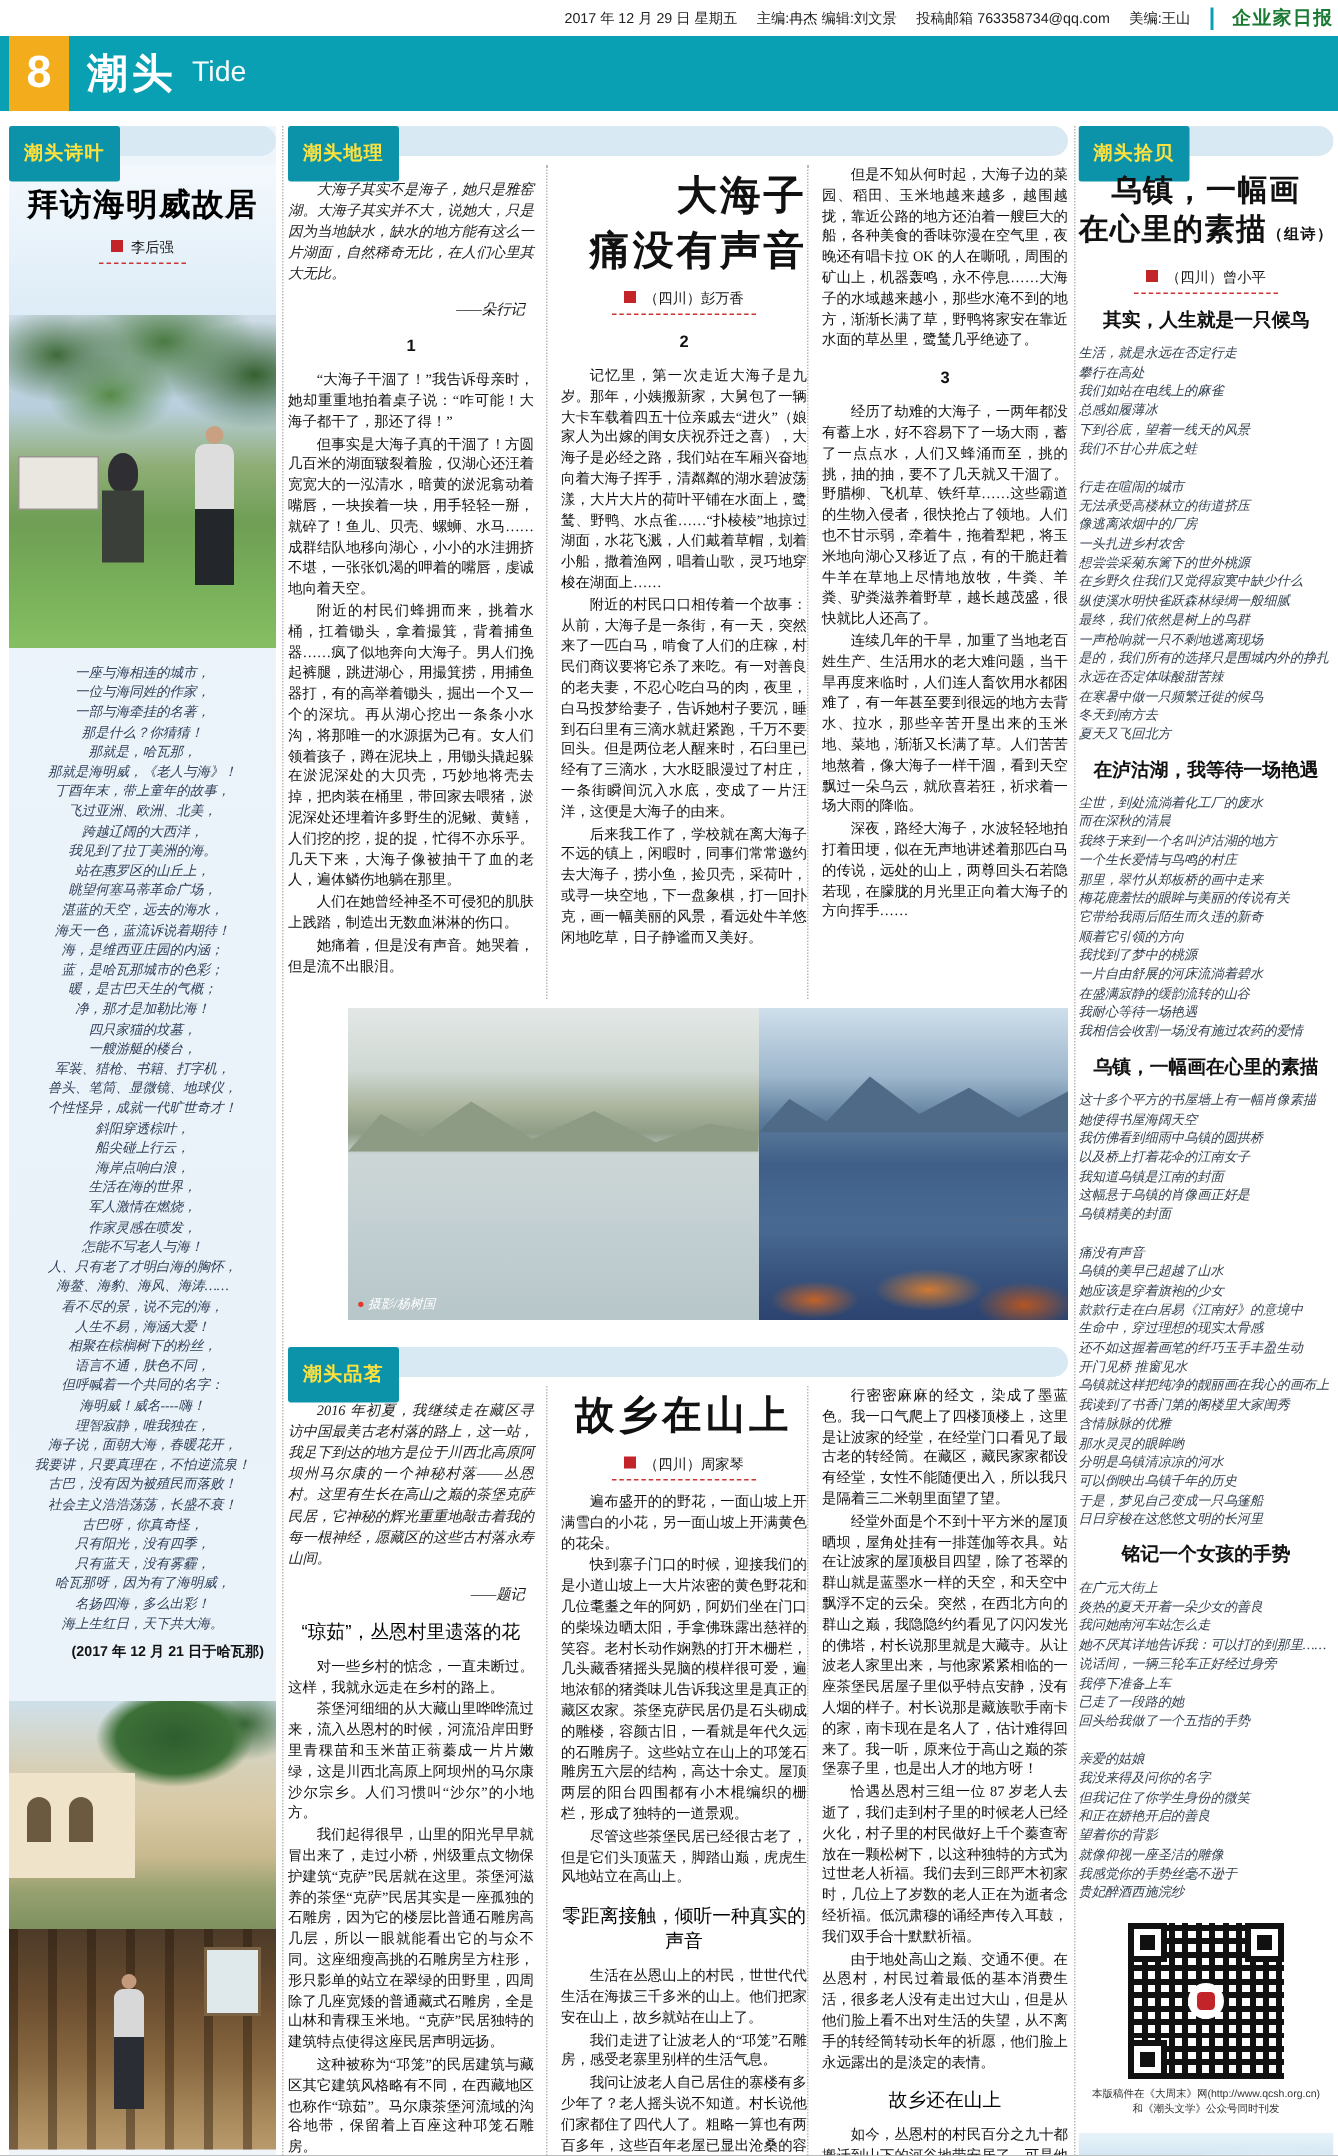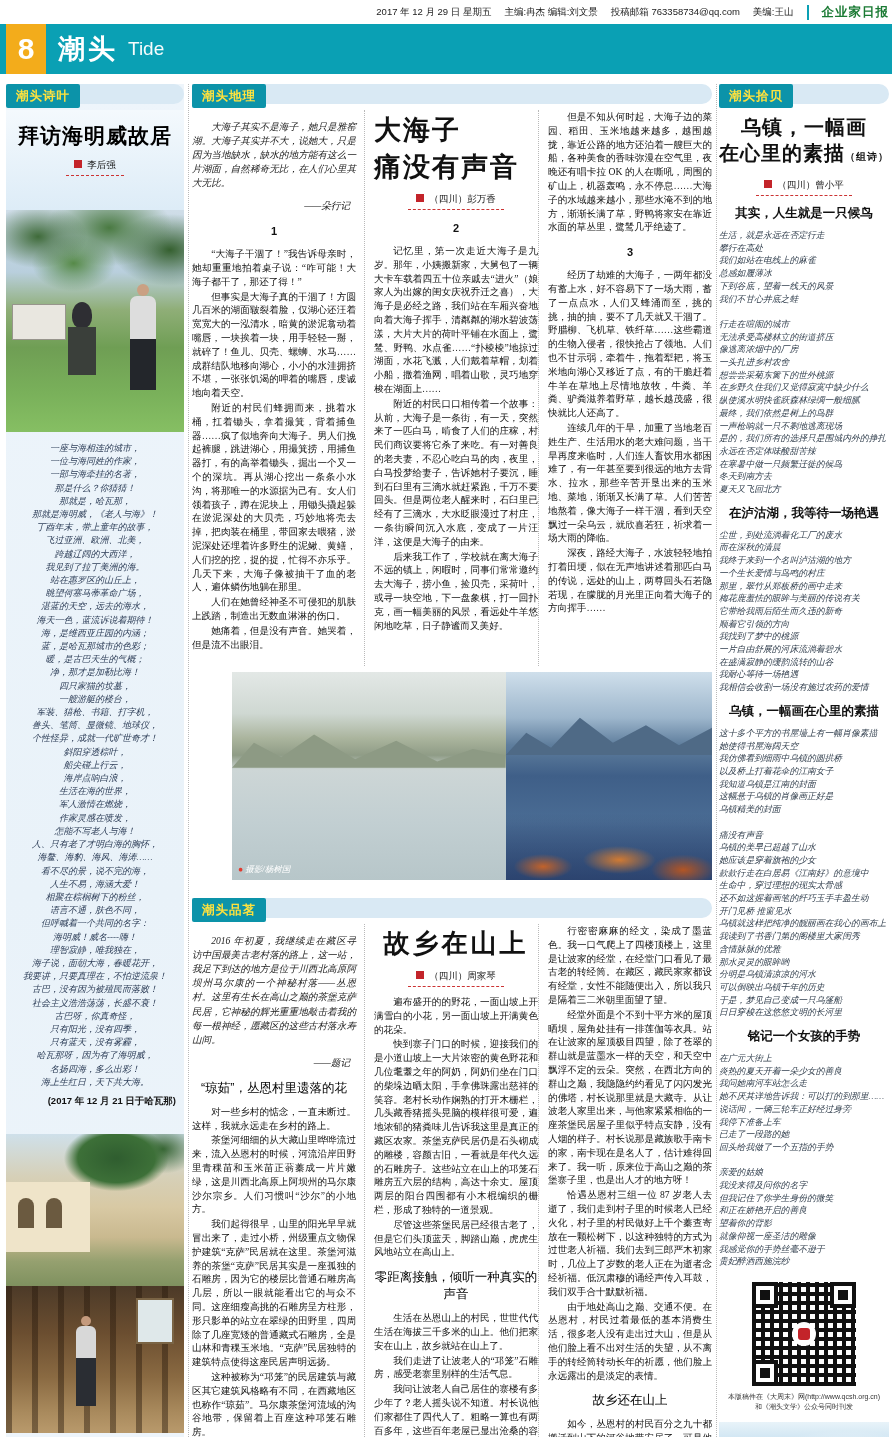--- a/index.html
+++ b/index.html
@@ -19,21 +19,21 @@
   .section-cn{font-size:27px;font-weight:bold;letter-spacing:3px;font-family:"Liberation Sans",sans-serif;}
   .section-en{font-size:19px;font-family:"Liberation Sans",sans-serif;opacity:.97;}
   
   .vsep{position:absolute;top:84px;bottom:0;width:0;border-left:1px dotted #b9b9b9;}
   .col-left{position:absolute;left:6px;top:84px;width:178px;height:1353px;overflow:hidden;
             background:linear-gradient(180deg,#eef5fb 0%,#e9f2f9 60%,#eef5fb 100%);}
   .col-mid{position:absolute;left:192px;top:84px;width:520px;height:1353px;overflow:hidden;}
   .col-right{position:absolute;left:719px;top:84px;width:170px;height:1353px;overflow:hidden;}
   
   .tagrow{height:20px;background:#D9E9F4;border-radius:0 10px 10px 0;margin-bottom:6px;display:flex;}
-  .tag{display:inline-flex;align-items:center;height:24px;padding:0 10px;background:#0C93A9;color:#FFE23E;
+  .tag{display:inline-flex;align-items:center;height:37px;padding:0 10px;background:#0C93A9;color:#FFE23E;
        font-weight:bold;font-size:12.5px;letter-spacing:1px;border-radius:2px;
        font-family:"Liberation Sans",sans-serif;white-space:nowrap;}
   
   .head-block{text-align:center;}
   .left-head{height:100px;background:linear-gradient(180deg,#f4f9fd 0%,#ddecf7 100%);text-align:center;}
   .h-title{font-weight:bold;color:#000;}
   .left-head .h-title{font-size:21px;letter-spacing:1px;padding-top:12px;}
   .byline{display:inline-block;border-bottom:1px dashed #cc3333;padding:0 8px 3px;margin-top:9px;
           font-size:9.5px;color:#111;font-family:"Liberation Sans",sans-serif;}
   .sq{display:inline-block;width:8px;height:8px;background:#C3242A;margin-right:5px;}
@@ -42,21 +42,21 @@
   .sig{text-align:right;font-style:italic;font-size:9.6px;margin:3px 6px 4px 0;}
   .num{text-align:center;font-weight:bold;font-size:11px;margin:12px 0 10px;font-family:"Liberation Sans",sans-serif;}
   .para{font-size:9.6px;line-height:13.8px;text-align:justify;text-indent:2em;color:#111;margin:0 0 1px;}
   .subhead{font-weight:normal;font-size:12.5px;text-align:center;margin:10px 0 8px;color:#000;
            font-family:"Liberation Sans",sans-serif;}
   .cols{display:flex;}
   .cols>div{flex:1;min-width:0;padding-right:8px;}
   .cols>div+div{border-left:1px dotted #b9b9b9;padding-left:9px;padding-right:0;}
   .art1{height:556px;overflow:hidden;}
   .art2{height:543px;overflow:hidden;}
-  .geo-title{font-size:27px;font-weight:bold;line-height:33px;letter-spacing:2px;text-align:left;margin-top:4px;}
+  .geo-title{font-size:27px;font-weight:bold;line-height:33px;letter-spacing:2px;text-align:right;margin-top:4px;}
   .tea-title{font-size:26px;font-weight:bold;letter-spacing:3px;text-align:center;margin-top:2px;}
   .center{text-align:center;}
   
   .kpoem-wrap{padding:10px 0 0;}
   .kpoem-wrap>div{font-size:9px;line-height:13.2px;text-align:center;color:#30405a;font-style:italic;min-height:13.2px;}
   .date-note{text-align:right;font-weight:bold;font-size:9.5px;padding:6px 8px 0 0;
              font-family:"Liberation Sans",sans-serif;}
   .right-head{padding-top:4px;}
   .right-head .rt1,.right-head .rt2{font-size:20px;font-weight:bold;line-height:26px;letter-spacing:1px;}
   .rt-suffix{font-size:10px;font-weight:bold;}

